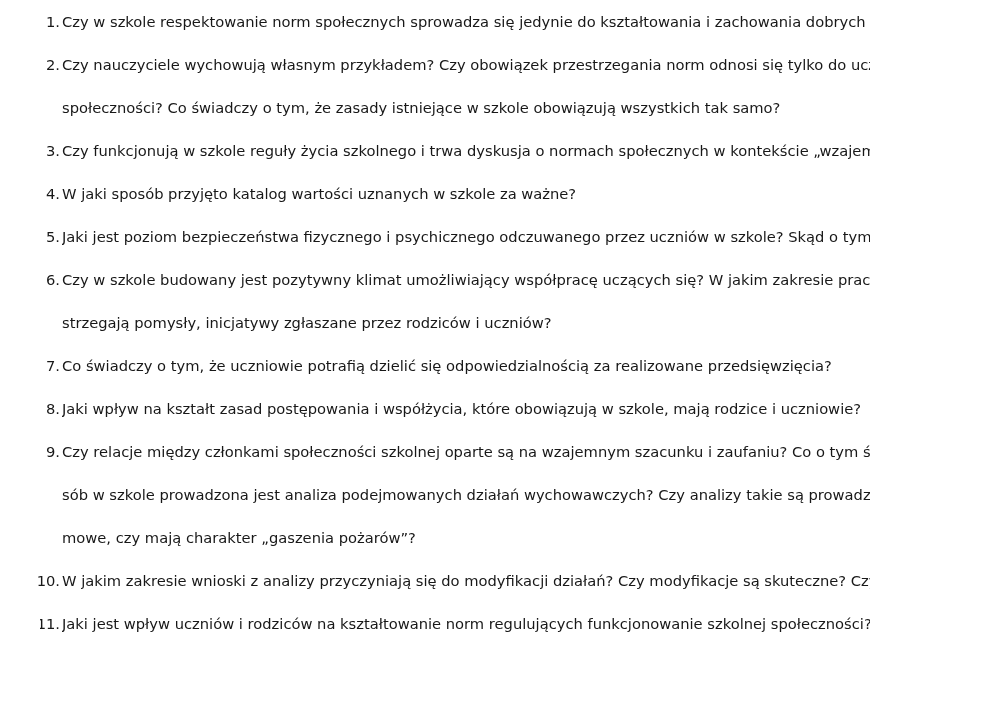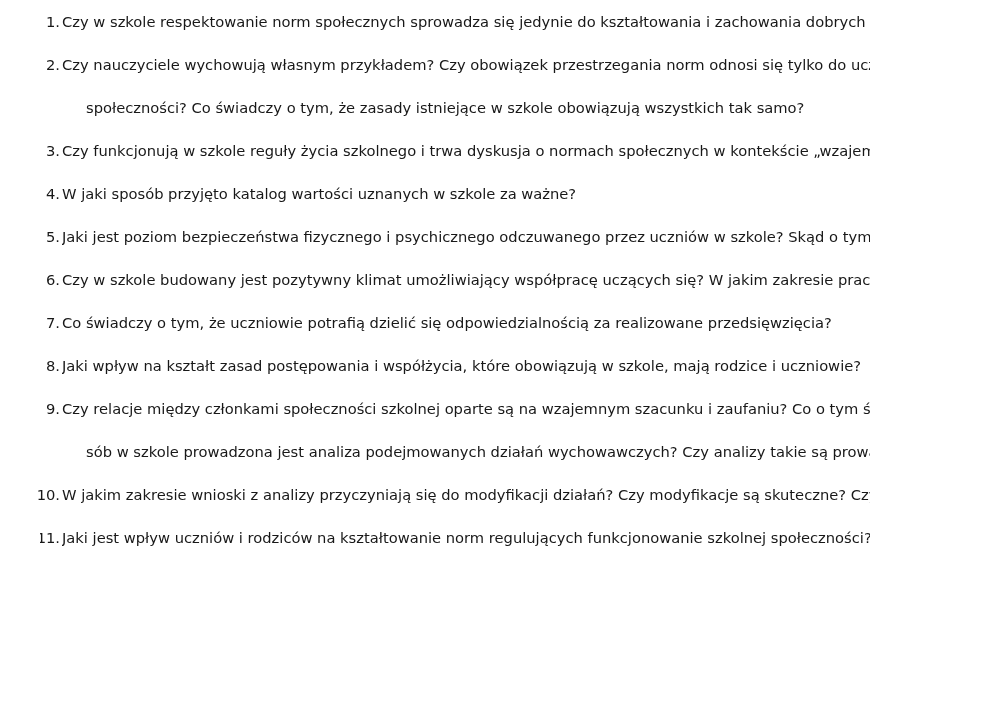--- a/index.html
+++ b/index.html
@@ -49,21 +49,20 @@
     left: -8px;
     width: 28px;
   }
   .qline {
     display: block;
     white-space: nowrap;
     overflow: hidden;
   }
   .qline.cont {
     padding-left: 0;
-    margin-left: 24px;
   }
   .qitem.first {
     padding-top: 0;
   }
   .clipped {
     overflow: hidden;
   }
 </style>
 </head>
 <body>
@@ -93,36 +92,38 @@
     </li>
 
     <li class="qitem">
       <span class="num">5.</span>
       <span class="qline">Jaki jest poziom bezpieczeństwa fizycznego i psychicznego odczuwanego przez uczniów w szkole? Skąd o tym wiemy?</span>
     </li>
 
     <li class="qitem">
       <span class="num">6.</span>
       <span class="qline">Czy w szkole budowany jest pozytywny klimat umożliwiający współpracę uczących się? W jakim zakresie pracownicy szkoły do-</span>
+      <span class="qline cont">strzegają pomysły, inicjatywy zgłaszane przez rodziców i uczniów?</span>
     </li>
 
     <li class="qitem">
       <span class="num">7.</span>
       <span class="qline">Co świadczy o tym, że uczniowie potrafią dzielić się odpowiedzialnością za realizowane przedsięwzięcia?</span>
     </li>
 
     <li class="qitem">
       <span class="num">8.</span>
       <span class="qline">Jaki wpływ na kształt zasad postępowania i współżycia, które obowiązują w szkole, mają rodzice i uczniowie?</span>
     </li>
 
     <li class="qitem">
       <span class="num">9.</span>
       <span class="qline">Czy relacje między członkami społeczności szkolnej oparte są na wzajemnym szacunku i zaufaniu? Co o tym świadczy? W jaki spo-</span>
       <span class="qline cont">sób w szkole prowadzona jest analiza podejmowanych działań wychowawczych? Czy analizy takie są prowadzone? Czy są syste-</span>
+      <span class="qline cont">mowe, czy mają charakter „gaszenia pożarów”?</span>
     </li>
 
     <li class="qitem">
       <span class="num wide">10.</span>
       <span class="qline">W jakim zakresie wnioski z analizy przyczyniają się do modyfikacji działań? Czy modyfikacje są skuteczne? Czy działania wynikają-</span>
     </li>
 
     <li class="qitem clipped">
       <span class="num wide">11.</span>
       <span class="qline">Jaki jest wpływ uczniów i rodziców na kształtowanie norm regulujących funkcjonowanie szkolnej społeczności? Czy zgłaszane</span>

